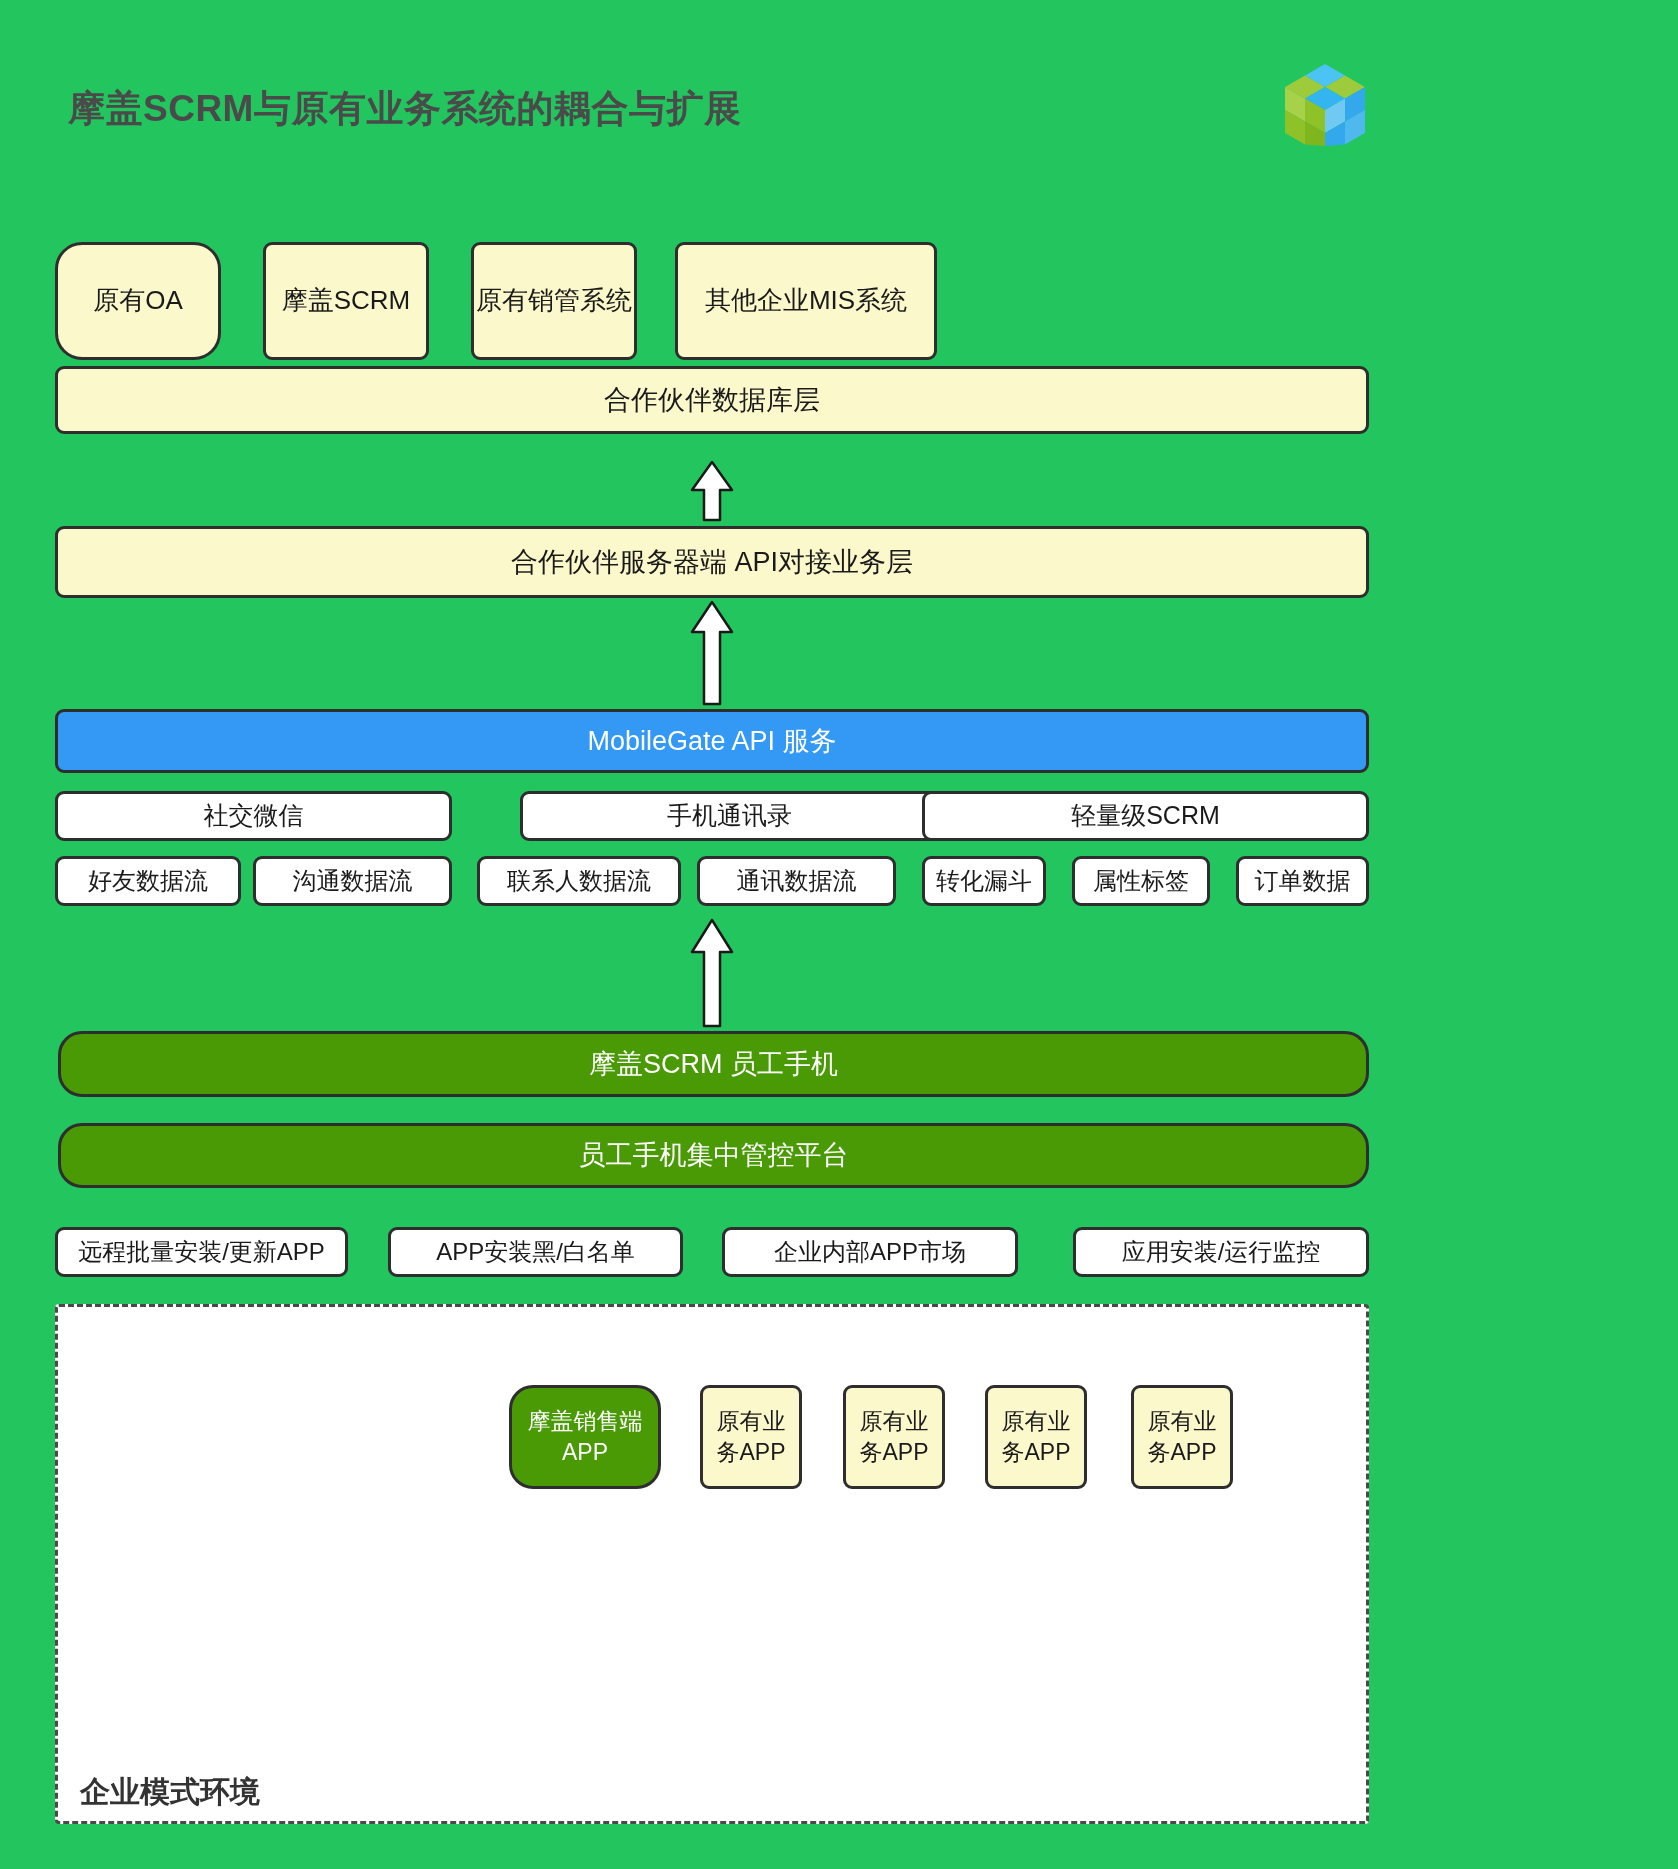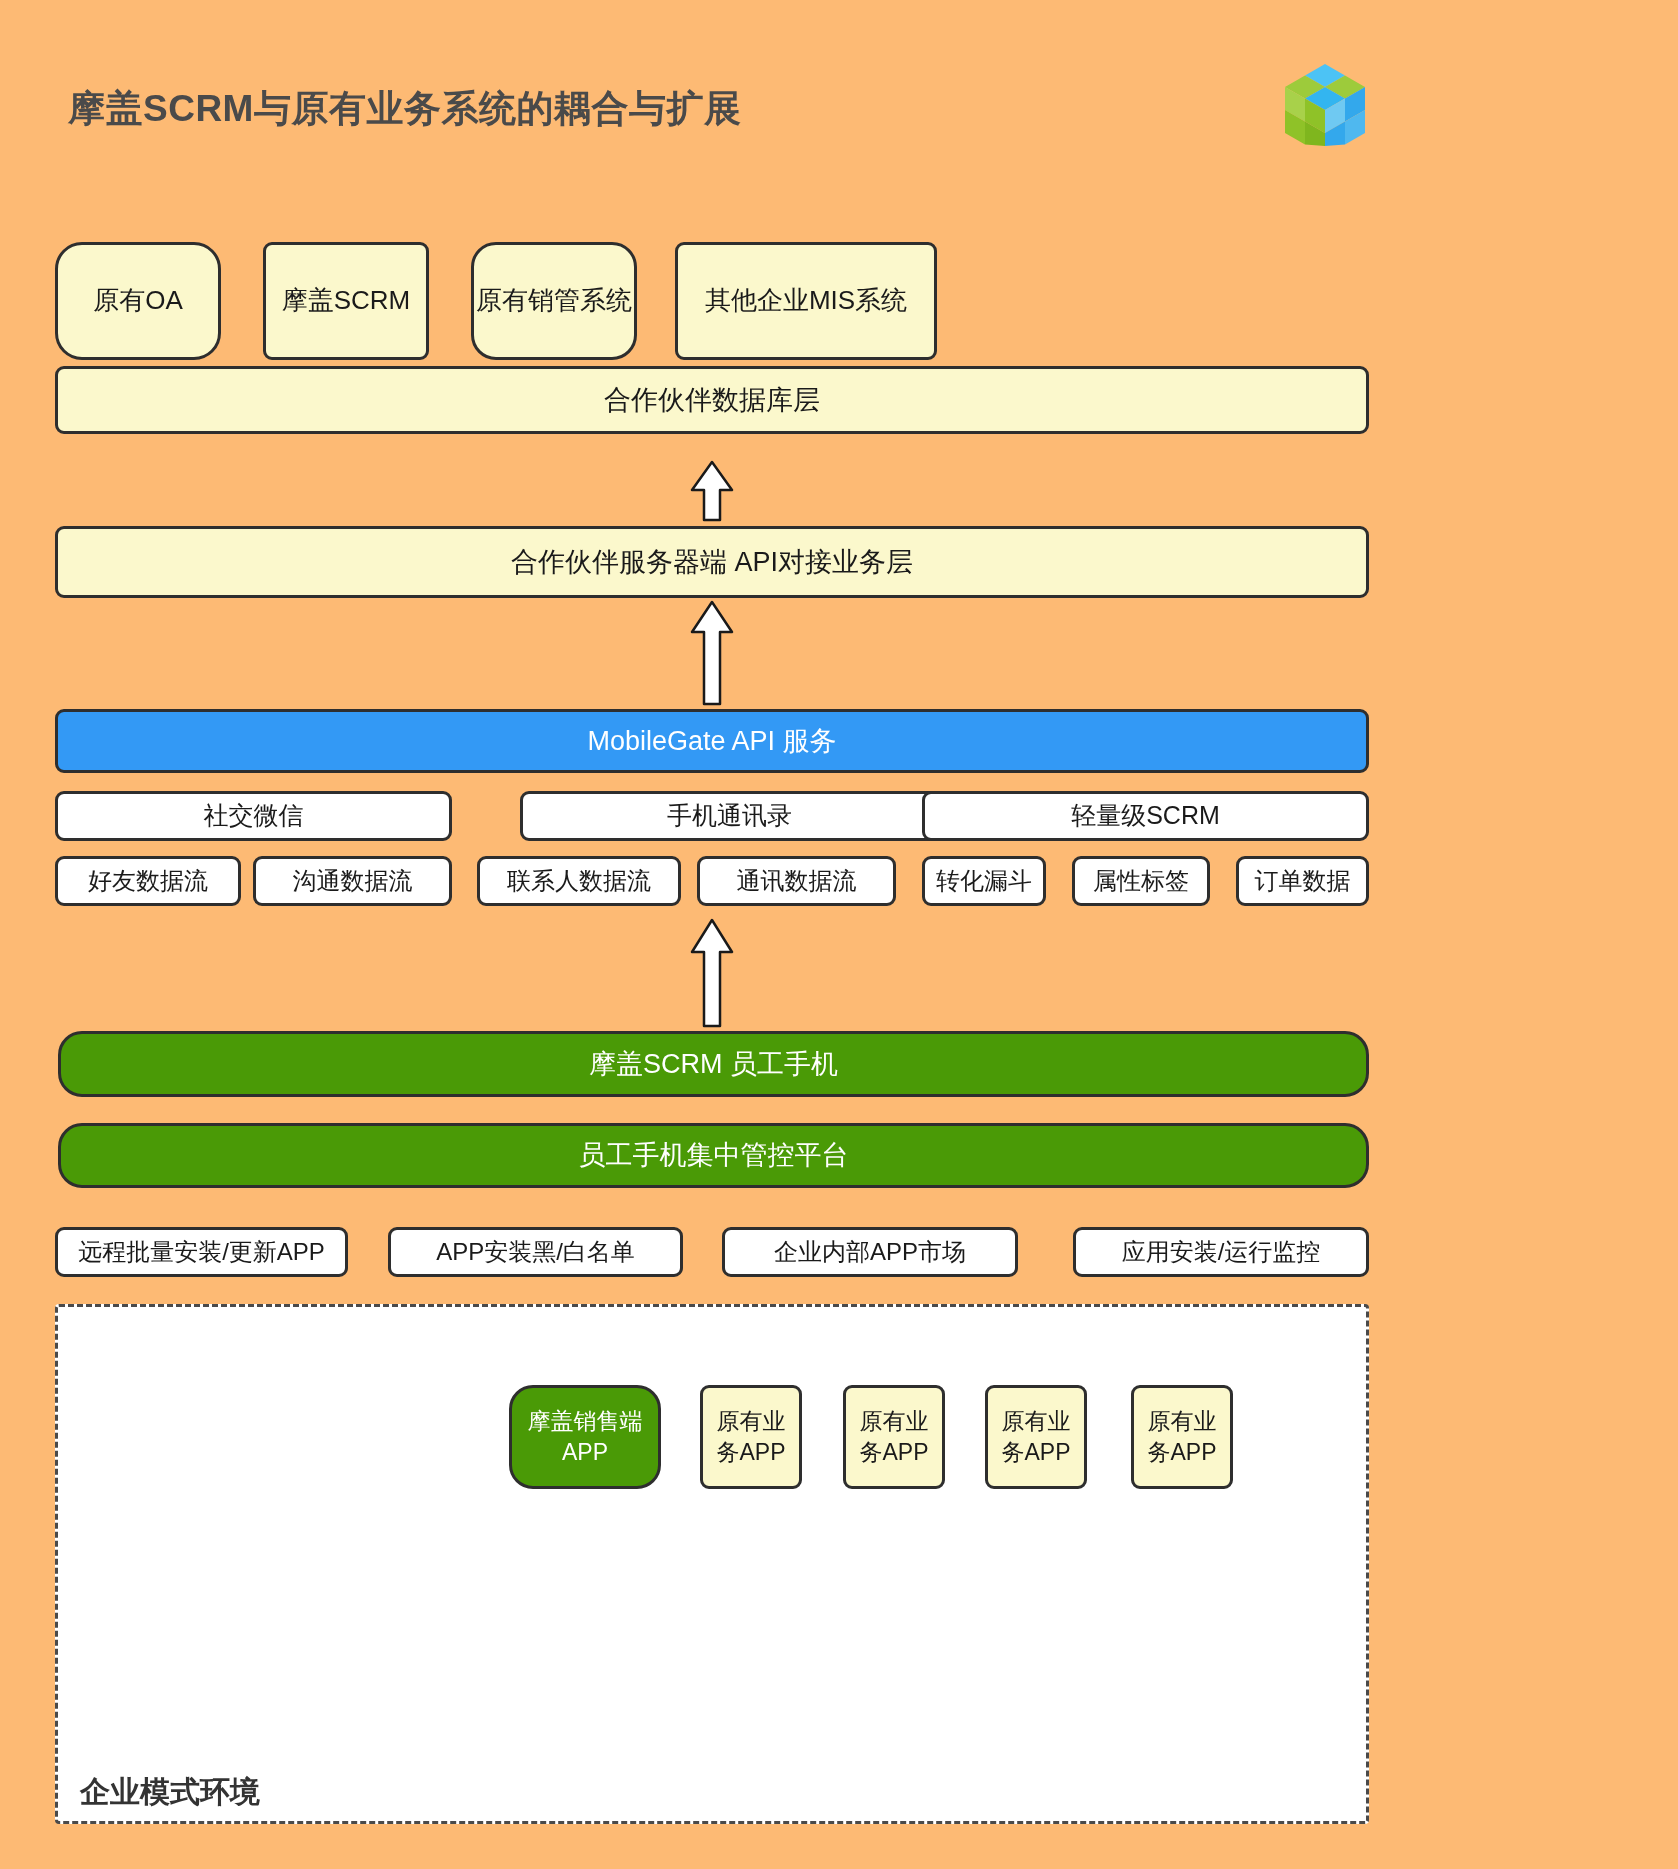--- a/index.html
+++ b/index.html
@@ -8,21 +8,21 @@
     height: 1869px;
     background: #000000;
     font-family: "Liberation Sans", "DejaVu Sans", sans-serif;
     overflow: hidden;
   }
 
   #stage {
     position: relative;
     width: 1678px;
     height: 1869px;
-    background: #fdba74;
+    background: #22c55e;
   }
 
   
   .header {
     position: absolute;
     left: 0; top: 0;
     width: 1678px;
     height: 200px;
   }
   .title {
@@ -113,21 +113,21 @@
       </svg>
     </div>
   </div>
 
   <div class="node yellow fs-26" style="left:55px; top:242px; width:166px; height:118px;border-radius:27px;">
     <span>原有OA</span>
   </div>
   <div class="node yellow fs-26" style="left:263px; top:242px; width:166px; height:118px;">
     <span>摩盖SCRM</span>
   </div>
-  <div class="node yellow fs-26" style="left:471px; top:242px; width:166px; height:118px;border-radius:25px;">
+  <div class="node yellow fs-26" style="left:471px; top:242px; width:166px; height:118px;">
     <span>原有销管系统</span>
   </div>
   <div class="node yellow fs-26" style="left:675px; top:242px; width:262px; height:118px;">
     <span>其他企业MIS系统</span>
   </div>
 
   <div class="node yellow fs-27" style="left:55px; top:366px; width:1314px; height:68px;">
     <span>合作伙伴数据库层</span>
   </div>
 

